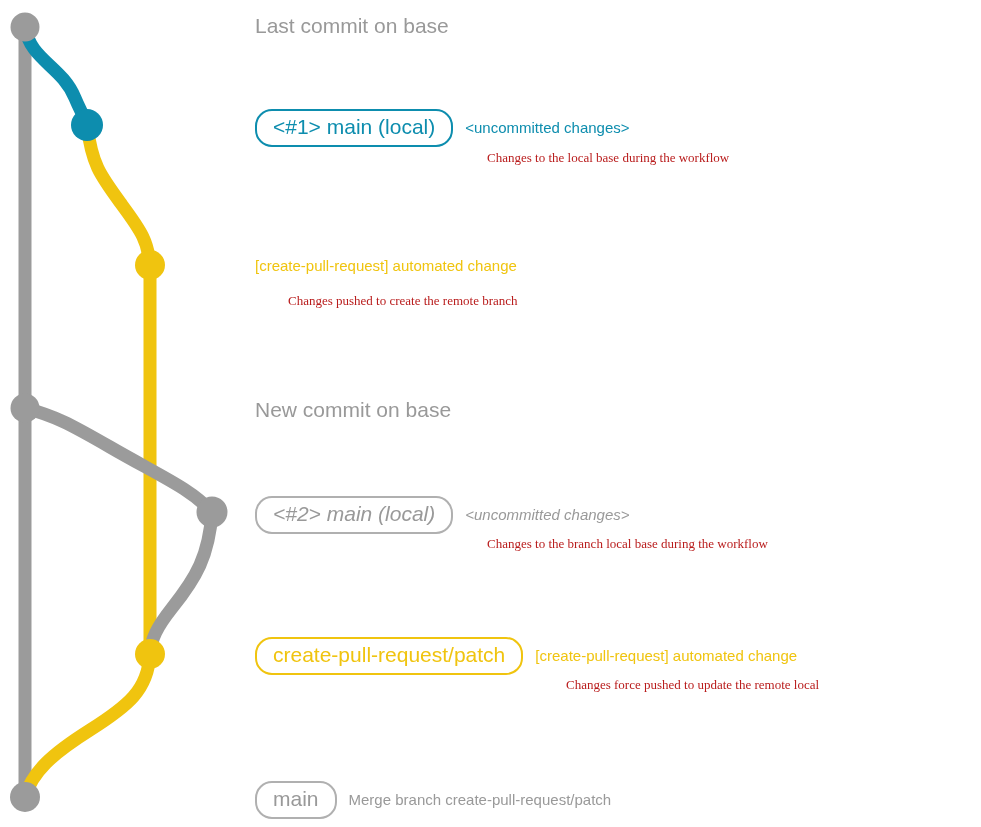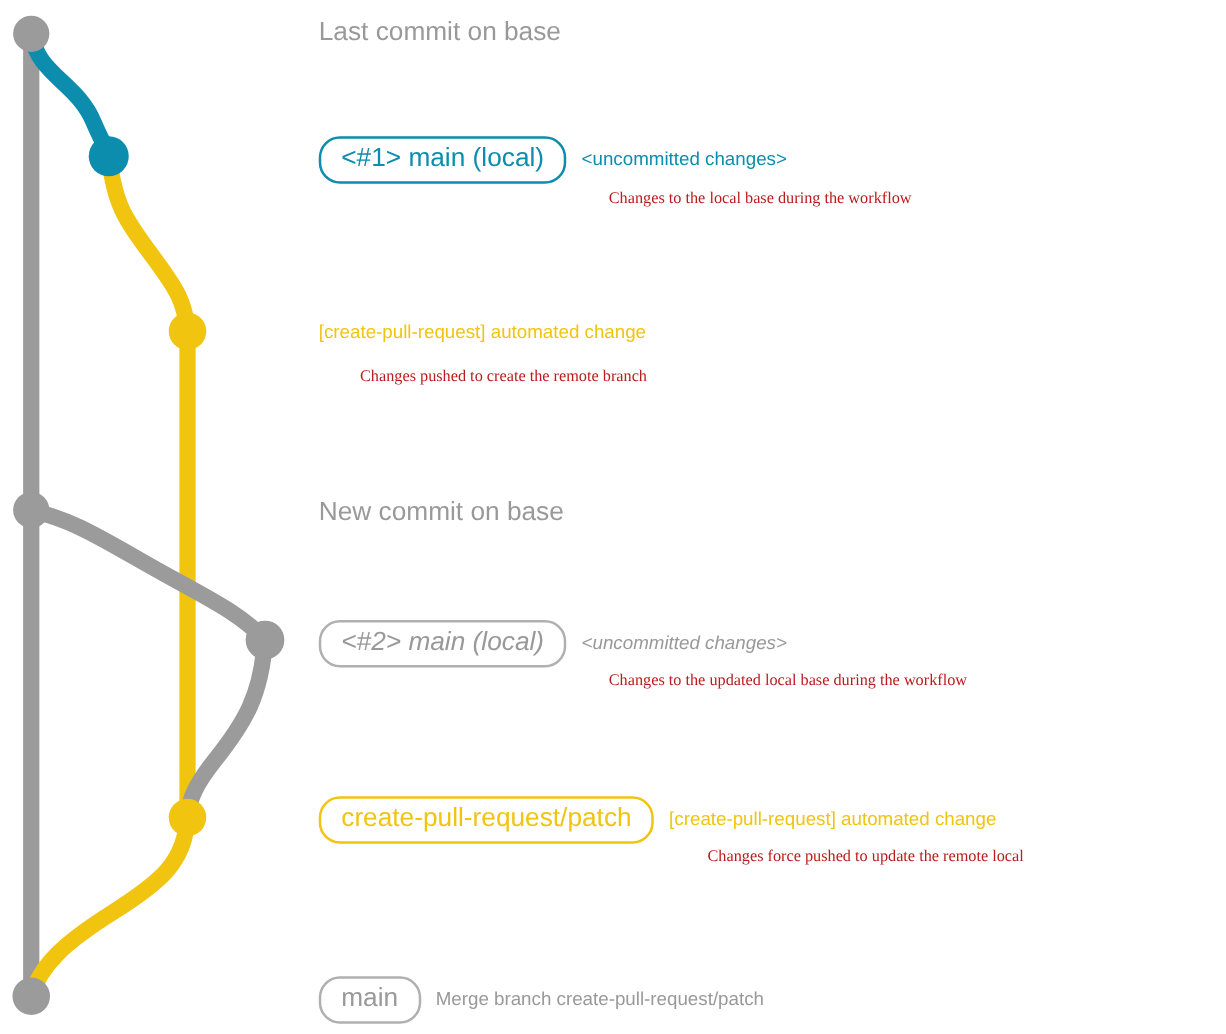--- a/index.html
+++ b/index.html
@@ -134,21 +134,21 @@
       <span class="subject yellow">[create-pull-request] automated change</span>
     </div>
     <div class="note" style="left:269px; top:290px;margin-left:19px;">Changes pushed to create the remote branch</div>
 
     <div class="headline" style="left:255px; top:398px;">New commit on base</div>
 
     <div class="row" style="left:255px; top:496px;font-style:italic;">
       <span class="ref-tag gray">&lt;#2&gt; main (local)</span>
       <span class="subject gray">&lt;uncommitted changes&gt;</span>
     </div>
-    <div class="note" style="left:487px; top:533px;">Changes to the updated local base during the workflow</div>
+    <div class="note" style="left:487px; top:533px;">Changes to the branch local base during the workflow</div>
 
     <div class="row" style="left:255px; top:637px;">
       <span class="ref-tag yellow">create-pull-request/patch</span>
       <span class="subject yellow">[create-pull-request] automated change</span>
     </div>
     <div class="note" style="left:566px; top:674px;">Changes force pushed to update the remote local</div>
 
     <div class="row" style="left:255px; top:781px;">
       <span class="ref-tag gray">main</span>
       <span class="subject gray">Merge branch create-pull-request/patch</span>

